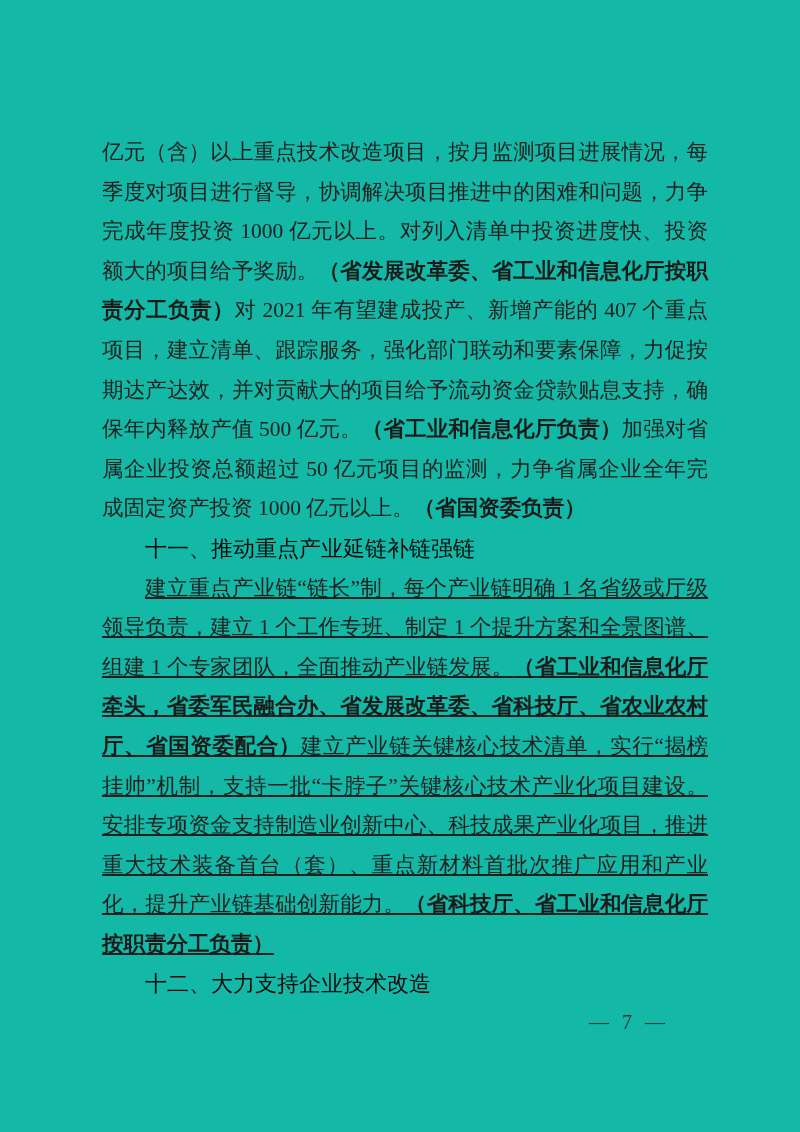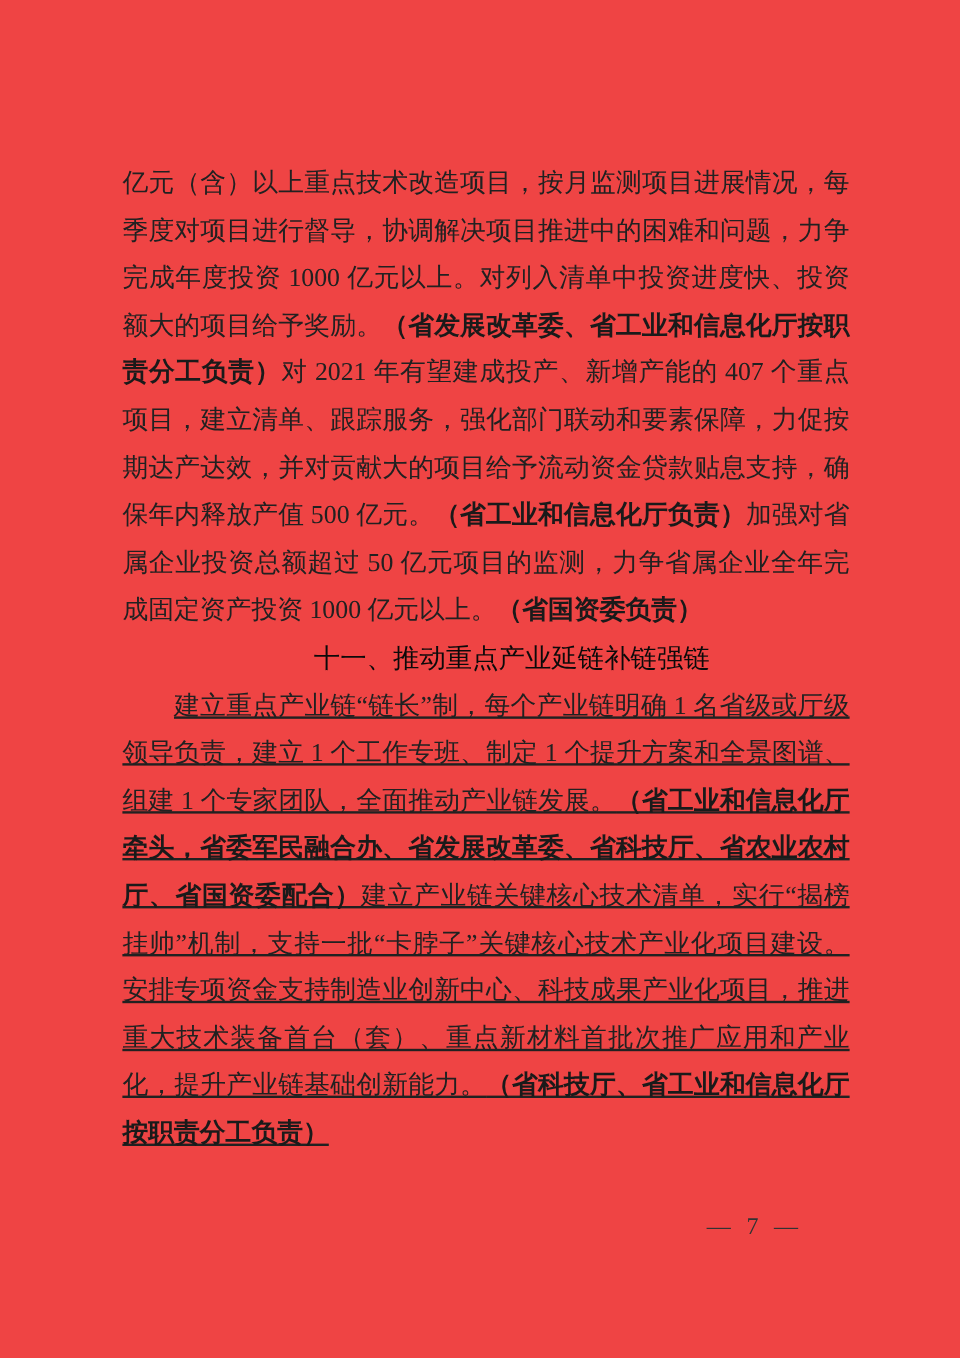--- a/index.html
+++ b/index.html
@@ -4,21 +4,21 @@
 <style>
   html, body {
     margin: 0;
     padding: 0;
     background: #ffffff;
   }
   .page {
     position: relative;
     width: 800px;
     height: 1132px;
-    background: #ef4444;
+    background: #14b8a6;
     overflow: hidden;
     font-family: "Liberation Serif", "DejaVu Serif", serif;
   }
   .doc-body {
     position: absolute;
     left: 102px;
     top: 133px;
     width: 606px;
     color: #212121;
     font-size: 21.5px;
@@ -36,21 +36,21 @@
   }
   .doc-heading {
     margin: 0;
     padding: 0;
     font-family: "Liberation Sans", "DejaVu Sans", sans-serif;
     font-weight: 700;
     font-size: 22px;
     line-height: 39.6px;
     color: #0a0a0a;
     text-indent: 43px;
-    text-align: center;
+    text-align: left;
   }
   .run-normal {
     font-weight: 400;
   }
   .run-kai {
     
     font-weight: 700;
     color: #1a1a1a;
   }
   .page-number {
@@ -65,15 +65,16 @@
   }
 </style>
 </head>
 <body>
 
 <div class="page">
   <div class="doc-body">
       <p class="doc-paragraph"><span class="run-normal">亿元（含）以上重点技术改造项目，按月监测项目进展情况，每季度对项目进行督导，协调解决项目推进中的困难和问题，力争完成年度投资 1000 亿元以上。对列入清单中投资进度快、投资额大的项目给予奖励。</span><span class="run-kai">（省发展改革委、省工业和信息化厅按职责分工负责）</span><span class="run-normal">对 2021 年有望建成投产、新增产能的 407 个重点项目，建立清单、跟踪服务，强化部门联动和要素保障，力促按期达产达效，并对贡献大的项目给予流动资金贷款贴息支持，确保年内释放产值 500 亿元。</span><span class="run-kai">（省工业和信息化厅负责）</span><span class="run-normal">加强对省属企业投资总额超过 50 亿元项目的监测，力争省属企业全年完成固定资产投资 1000 亿元以上。</span><span class="run-kai">（省国资委负责）</span></p>
       <h2 class="doc-heading"><span class="run-normal">十一、推动重点产业延链补链强链</span></h2>
       <p class="doc-paragraph indent"><span class="run-normal">建立重点产业链“链长”制，每个产业链明确 1 名省级或厅级领导负责，建立 1 个工作专班、制定 1 个提升方案和全景图谱、组建 1 个专家团队，全面推动产业链发展。</span><span class="run-kai">（省工业和信息化厅牵头，省委军民融合办、省发展改革委、省科技厅、省农业农村厅、省国资委配合）</span><span class="run-normal">建立产业链关键核心技术清单，实行“揭榜挂帅”机制，支持一批“卡脖子”关键核心技术产业化项目建设。安排专项资金支持制造业创新中心、科技成果产业化项目，推进重大技术装备首台（套）、重点新材料首批次推广应用和产业化，提升产业链基础创新能力。</span><span class="run-kai">（省科技厅、省工业和信息化厅按职责分工负责）</span></p>
+      <h2 class="doc-heading"><span class="run-normal">十二、大力支持企业技术改造</span></h2>
     </div>
   <div class="page-number">— 7 —</div>
 </div>
 
 </body></html>

